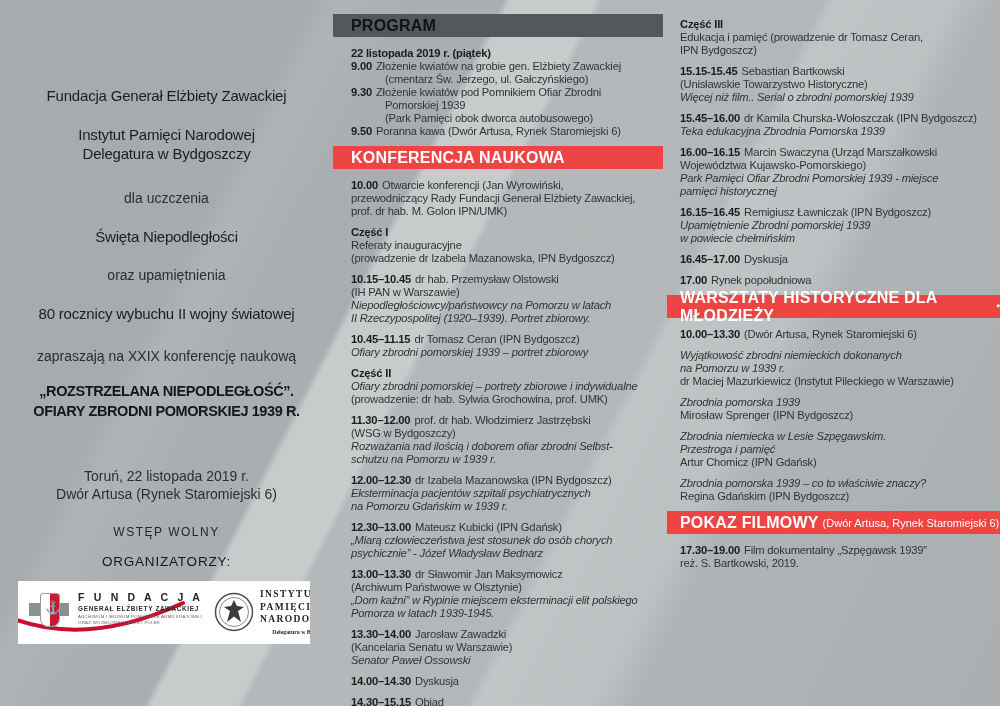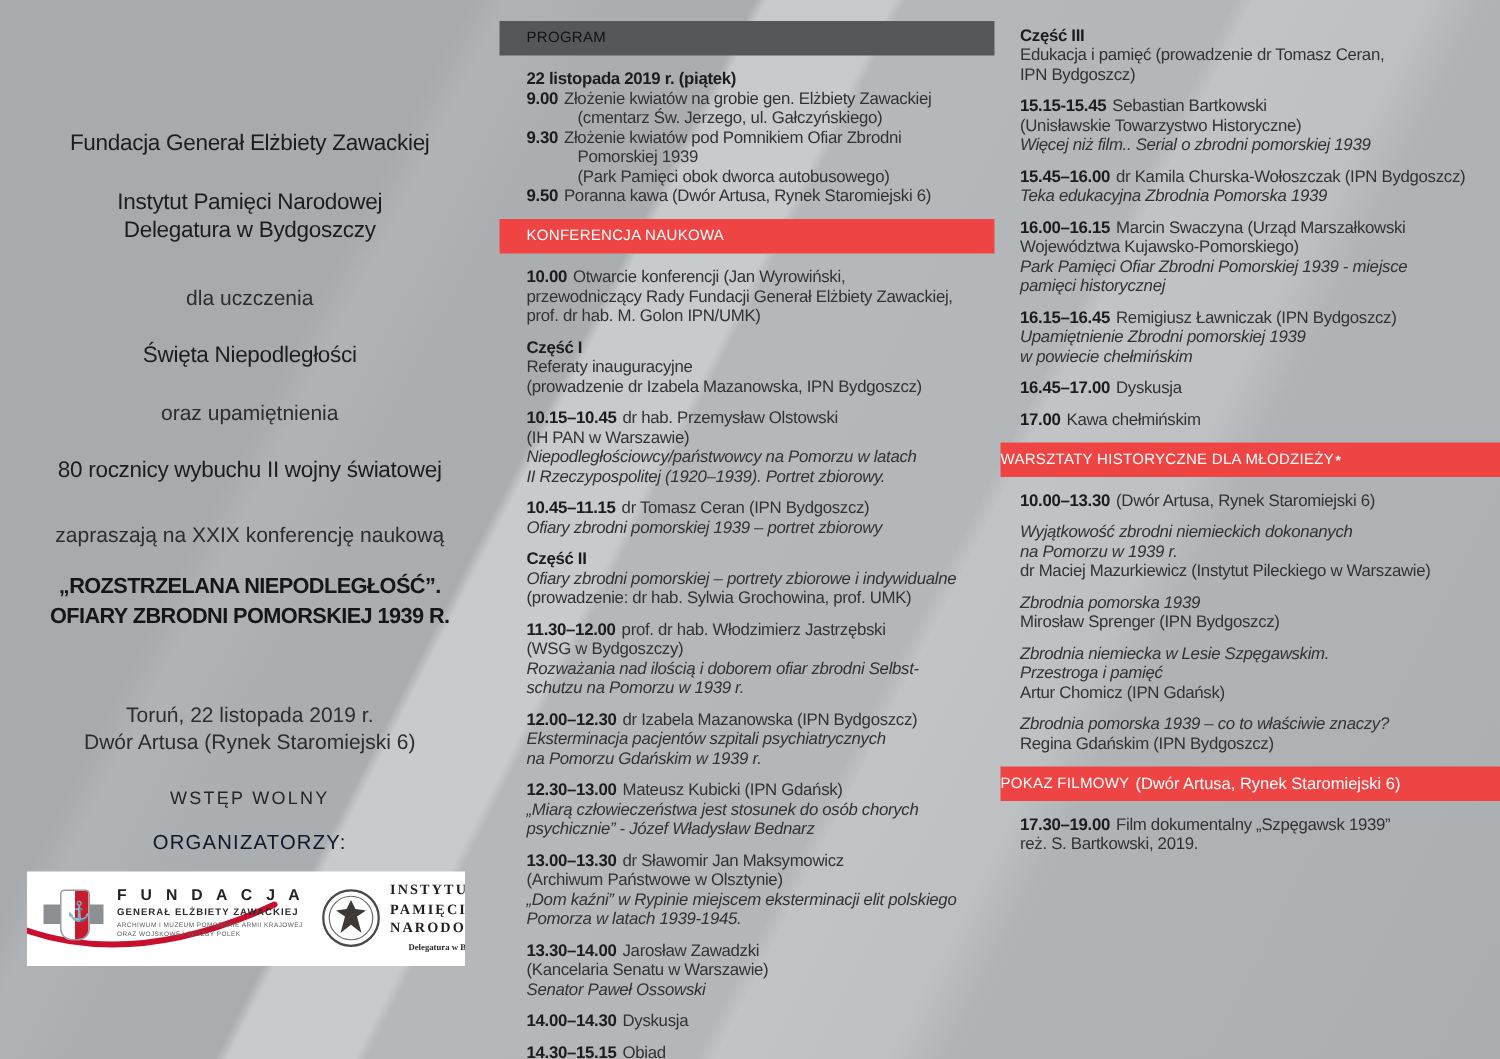--- a/index.html
+++ b/index.html
@@ -58,39 +58,39 @@
   .swoosh{position:absolute;left:0;top:0;width:100%;height:100%}
   .ipn{position:absolute;left:196px;top:7px;text-align:left}
   .ipn-eagle{position:absolute;left:0;top:4px}
   .ipn-text{margin-left:46px}
   .ipn-line{font-family:"Liberation Serif",serif;font-weight:bold;font-size:9.5px;letter-spacing:1.4px;line-height:12.5px;color:#231f1d}
   .ipn-sub{font-family:"Liberation Serif",serif;font-weight:bold;font-size:5.8px;color:#2b2725;margin-top:3px;text-align:right}
   
   .bar{height:23px;display:flex;align-items:center;margin:0 0 10px 0}
   .bar-gray{background:#55585a}
   .bar-maroon{background:#ef4444}
-  .bar-label{font-weight:normal;font-size:10px;letter-spacing:.2px}
+  .bar-label{font-weight:bold;font-size:16px;letter-spacing:.2px}
   .bar-gray .bar-label{color:#101214}
   .bar-maroon .bar-label{color:#ffffff}
   .bar sup{color:#fff;font-size:9px;font-weight:bold;margin-left:1px;line-height:0}
   .bar-suffix{color:#fff;font-size:11px;margin-left:4px;white-space:nowrap}
   .block{margin-bottom:8px}
   .ln{font-size:11.2px;line-height:13px;letter-spacing:-.2px;color:#303335}
   .ln.b{font-weight:bold;color:#1a1c1e}
   .ln.i{font-style:italic}
   .ln.ri{padding-left:34px}
   .ln .time{color:#1a1c1e}
   .ln .rest{margin-left:4px}
   
   .midcol{padding-top:14px;box-sizing:border-box}
   .midcol .bar{width:330px;padding-left:18px;box-sizing:border-box}
   .midcol .block{padding-left:18px;padding-right:2px}
   
   .rightcol{padding-top:18px;box-sizing:border-box}
-  .rightcol .bar{width:333px;box-sizing:border-box;margin-top:4px}
+  .rightcol .bar{width:333px;padding-left:13px;box-sizing:border-box;margin-top:4px}
   .rightcol .block{padding-left:13px;padding-right:4px}
   .footnote{margin-top:auto;padding:0 15px 56px 13px}
   .footnote .divider{border-top:2px solid #3a3e41;margin-bottom:12px}
   .fn-line{font-weight:bold;font-size:12.3px;line-height:16px;color:#1a1c1e;letter-spacing:-.2px}
   .fn-line sup{font-size:9px}
 </style>
 </head>
 <body>
 
 <div class="stripes"></div>
@@ -247,21 +247,21 @@
       </div>
       <div class="block">
         <div class="ln r"><b class="time">16.15–16.45</b><span class="rest">Remigiusz Ławniczak (IPN Bydgoszcz)</span></div>
         <div class="ln i">Upamiętnienie Zbrodni pomorskiej 1939</div>
         <div class="ln i">w powiecie chełmińskim</div>
       </div>
       <div class="block">
         <div class="ln r"><b class="time">16.45–17.00</b><span class="rest">Dyskusja</span></div>
       </div>
       <div class="block">
-        <div class="ln r"><b class="time">17.00</b><span class="rest">Kawa chełmińskim</span></div>
+        <div class="ln r"><b class="time">17.00</b><span class="rest">Rynek popołudniowa</span></div>
       </div>
       <div class="bar bar-maroon">
         <span class="bar-label">WARSZTATY HISTORYCZNE DLA MŁODZIEŻY</span>
         <sup>*</sup>
       </div>
       <div class="block">
         <div class="ln r"><b class="time">10.00–13.30</b><span class="rest">(Dwór Artusa, Rynek Staromiejski 6)</span></div>
       </div>
       <div class="block">
         <div class="ln i">Wyjątkowość zbrodni niemieckich dokonanych</div>

